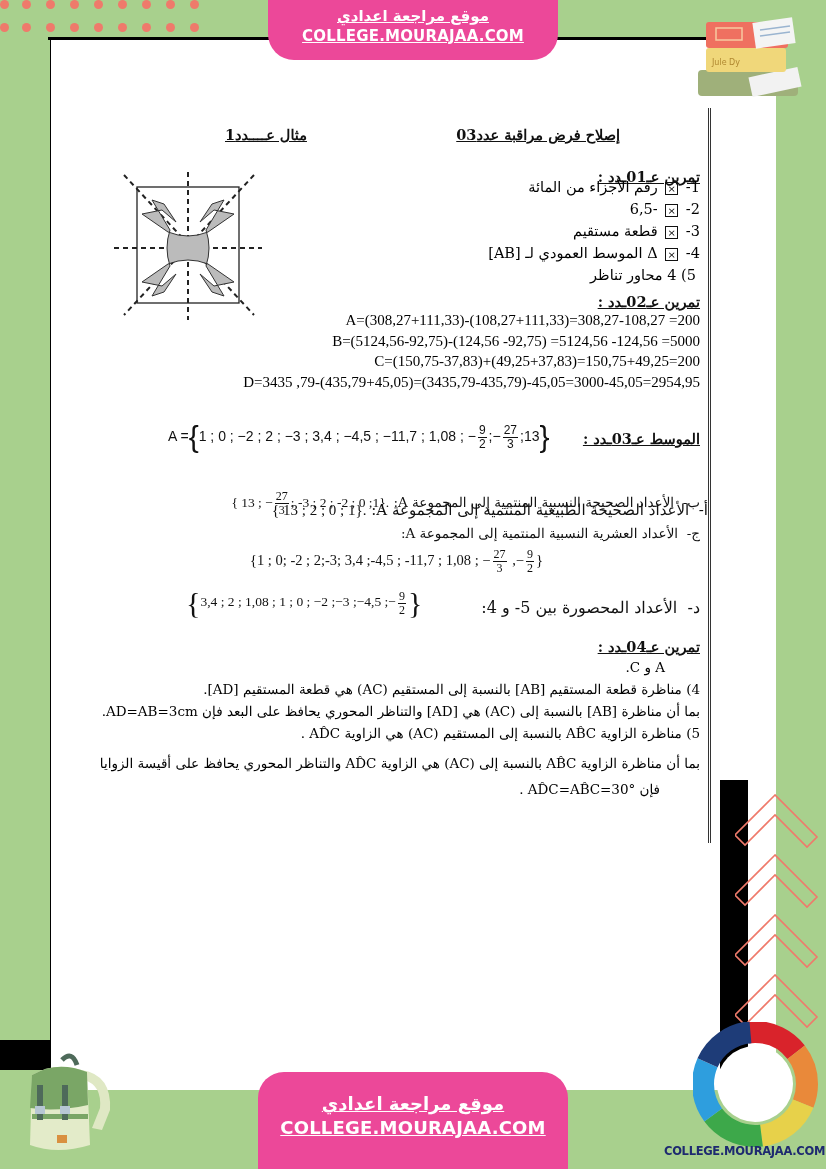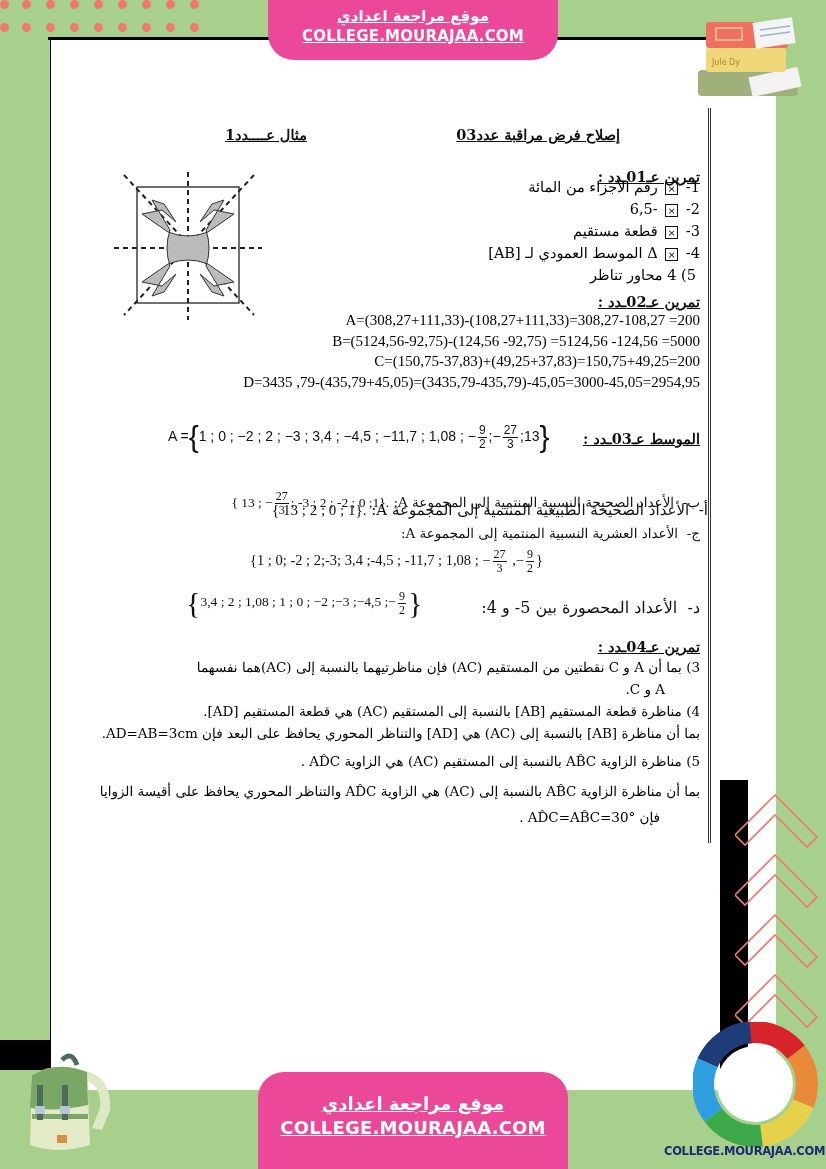--- a/index.html
+++ b/index.html
@@ -169,25 +169,24 @@
   </div>
   <div class="t" style="left:126px;top:478px;font-family:'Liberation Serif',serif;font-size:13.5px;">
     <span class="brace">{</span><span>3,4 ; 2 ; 1,08 ; 1 ; 0 ; −2 ;−3 ;−4,5 ;−</span><span class="frac">
         <span class="n">9</span>
         <span>2</span>
       </span><span class="brace">}</span>
   </div>
 
   <div class="t rtl ul" style="right:8px;top:530px;">تمرين عـ04ـدد :</div>
   <div class="rtl" style="position:absolute;right:8px;top:548px;width:640px;font-size:13.5px;line-height:22px;">
-    <div>3) بما أن A و C نقطتين من المستقيم (AC) فإن مناظرتيهما بالنسبة إلى (AC)هما نفسهما</div>
     <div style="margin-right:35px">A و C.</div>
     <div>4) مناظرة قطعة المستقيم [AB] بالنسبة إلى المستقيم (AC) هي قطعة المستقيم [AD].</div>
     <div style="white-space:nowrap">بما أن مناظرة [AB] بالنسبة إلى (AC) هي [AD] والتناظر المحوري يحافظ على البعد فإن AD=AB=3cm.</div>
-    <div style="margin-top:6px">5) مناظرة الزاوية AB̂C بالنسبة إلى المستقيم (AC) هي الزاوية AD̂C .</div>
+    <div style="">5) مناظرة الزاوية AB̂C بالنسبة إلى المستقيم (AC) هي الزاوية AD̂C .</div>
     <div style="margin-top:8px;white-space:nowrap">بما أن مناظرة الزاوية AB̂C بالنسبة إلى (AC) هي الزاوية AD̂C والتناظر المحوري يحافظ على أقيسة الزوايا</div>
     <div style="margin-right:40px;margin-top:4px">فإن AD̂C=AB̂C=30° .</div>
   </div>
 </div>
 
 <svg class="arrows" viewBox="0 0 90 260">
   <g fill="none" stroke="#ef7a6b" stroke-width="1.6">
     <path d="M40,5 L0,45 L10,55 L40,25 L72,57 L82,47 Z"></path>
     <path d="M40,65 L0,105 L10,115 L40,85 L72,117 L82,107 Z"></path>
     <path d="M40,125 L0,165 L10,175 L40,145 L72,177 L82,167 Z"></path>

